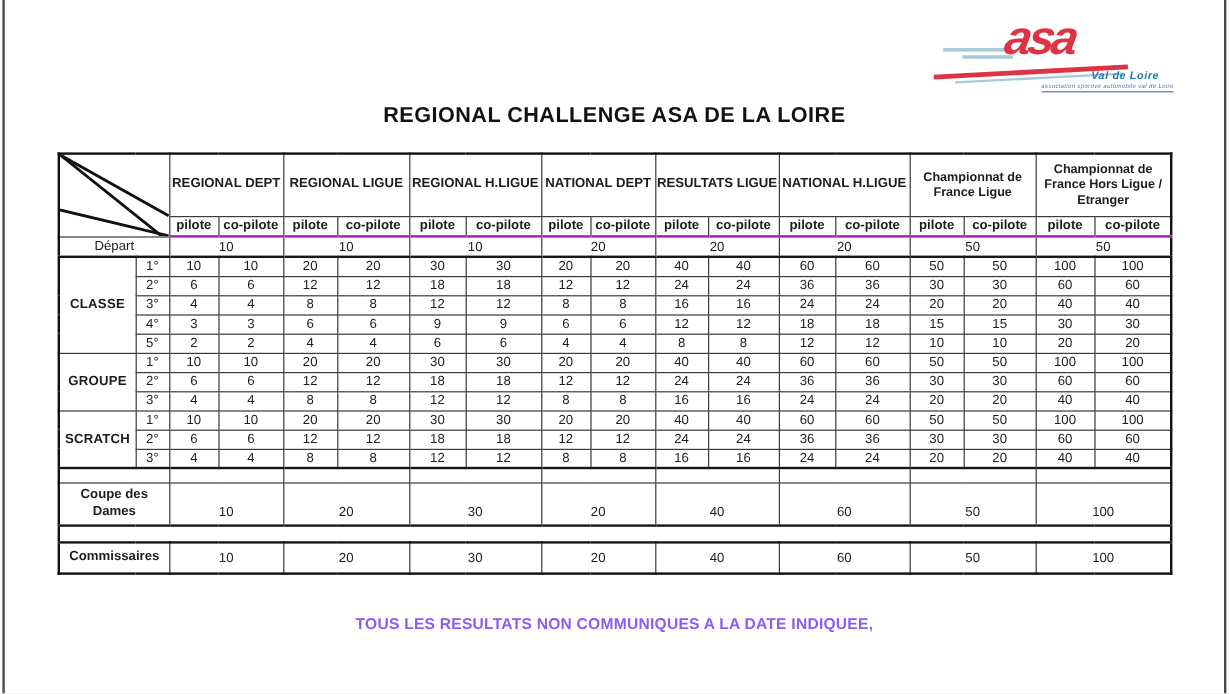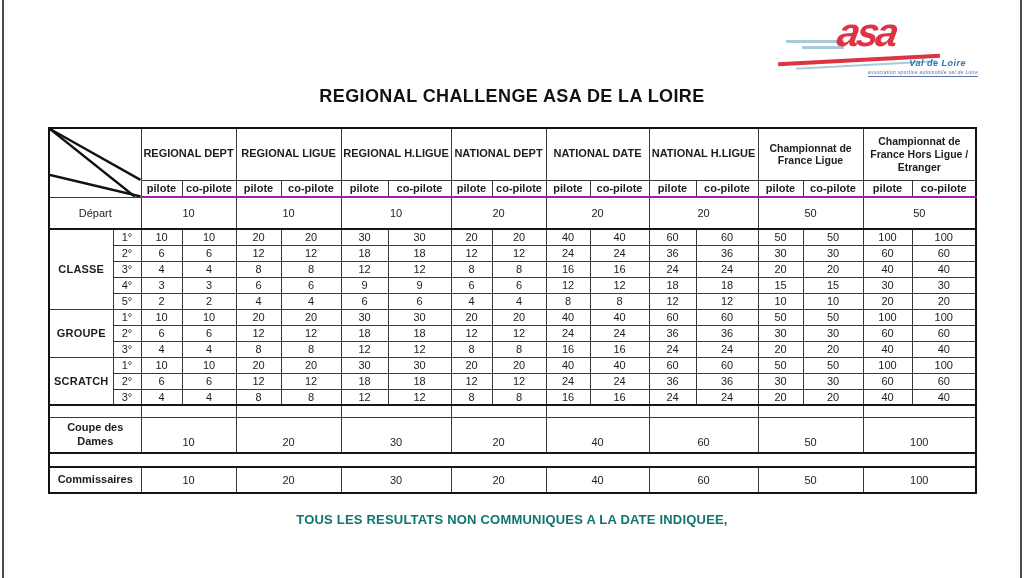--- a/index.html
+++ b/index.html
@@ -23,41 +23,41 @@
                 font-style:italic;letter-spacing:.5px;}
   .logo .tagline{position:absolute;right:0px;top:51px;font-size:5px;font-style:italic;
                  letter-spacing:.3px;border-bottom:1px solid #5a6fb0;padding-bottom:1px;}
 
   
   .tbl-wrap{position:absolute;left:48px;top:127px;}
   table.points{border-collapse:collapse;table-layout:fixed;width:927px;
                border:2px solid #111;}
   table.points th,table.points td{border:1px solid #3a3a3a;padding:0;text-align:center;
                vertical-align:middle;font-size:11px;overflow:hidden;}
-  tr.r-group{height:52px;} tr.r-sub{height:17px;} tr.r-depart{height:32px;padding-left:46px;}
+  tr.r-group{height:52px;} tr.r-sub{height:17px;} tr.r-depart{height:17px;padding-left:46px;}
   tr.r-data{height:16px;} tr.sp1{height:12px;} tr.r-coupe{height:36px;}
   tr.sp2{height:14px;} tr.r-comm{height:26px;}
   th.group-th{font-weight:bold;font-size:11px;line-height:1.25;padding:0 2px;}
   th.group-th.small{font-size:10.5px;line-height:1.2;}
   th.tl3{border-left:3px solid #0c0c0c;}
   th.box3{border:3px solid #0c0c0c;}
   th.corner{position:relative;padding:0;}
   th.corner svg{position:absolute;left:0;top:0;width:100%;height:100%;display:block;}
   tr.r-sub th{font-weight:bold;border-bottom:2px solid #a21caf;}
   tr.r-depart td{border-bottom:2px solid #161616;}
   td.cat{font-weight:bold;letter-spacing:.2px;}
   td.pos{font-size:10.5px;}
   tr.sp1 td{border-top:2px solid #161616;}
   tr.r-coupe td{border-bottom:2px solid #161616;}
   tr.r-coupe td.val{vertical-align:bottom;padding-bottom:4px;}
   tr.sp2 td{border-bottom:2px solid #161616;}
   td.spec-label{font-weight:bold;line-height:1.25;padding:0 2px;}
 
   .footer-note{position:absolute;top:509px;left:0;right:0;text-align:center;
-               font-size:13px;font-weight:bold;color:#0f766e;line-height:1.75;letter-spacing:.2px;}
+               font-size:13px;font-weight:bold;color:#8b5cf6;line-height:1.75;letter-spacing:.2px;}
 </style>
 </head>
 <body>
 
 <div class="page">
 
   <div class="edge left"></div>
   <div class="edge right"></div>
 
   <div class="logo">
@@ -100,21 +100,21 @@
               <svg viewBox="0 0 92 69" preserveAspectRatio="none">
                 <line x1="0" y1="0" x2="92" y2="52" stroke="#111" stroke-width="2.4"></line>
                 <line x1="0" y1="0" x2="86" y2="69" stroke="#111" stroke-width="2.4"></line>
                 <line x1="0" y1="47" x2="92" y2="69" stroke="#111" stroke-width="2.4"></line>
               </svg>
             </th>
             <th class="group-th" colspan="2">REGIONAL DEPT</th>
             <th class="group-th" colspan="2">REGIONAL LIGUE</th>
             <th class="group-th" colspan="2">REGIONAL H.LIGUE</th>
             <th class="group-th tl3" colspan="2">NATIONAL DEPT</th>
-            <th class="group-th" colspan="2">NATIONAL DATE</th>
+            <th class="group-th" colspan="2">RESULTATS LIGUE</th>
             <th class="group-th" colspan="2">NATIONAL H.LIGUE</th>
             <th class="group-th small" colspan="2">Championnat de France  Ligue</th>
             <th class="group-th small box3" colspan="2">Championnat de France Hors Ligue / Etranger</th>
           </tr>
           <tr class="r-sub">
             <th>pilote</th>
             <th>co-pilote</th>
             <th>pilote</th>
             <th>co-pilote</th>
             <th>pilote</th>

